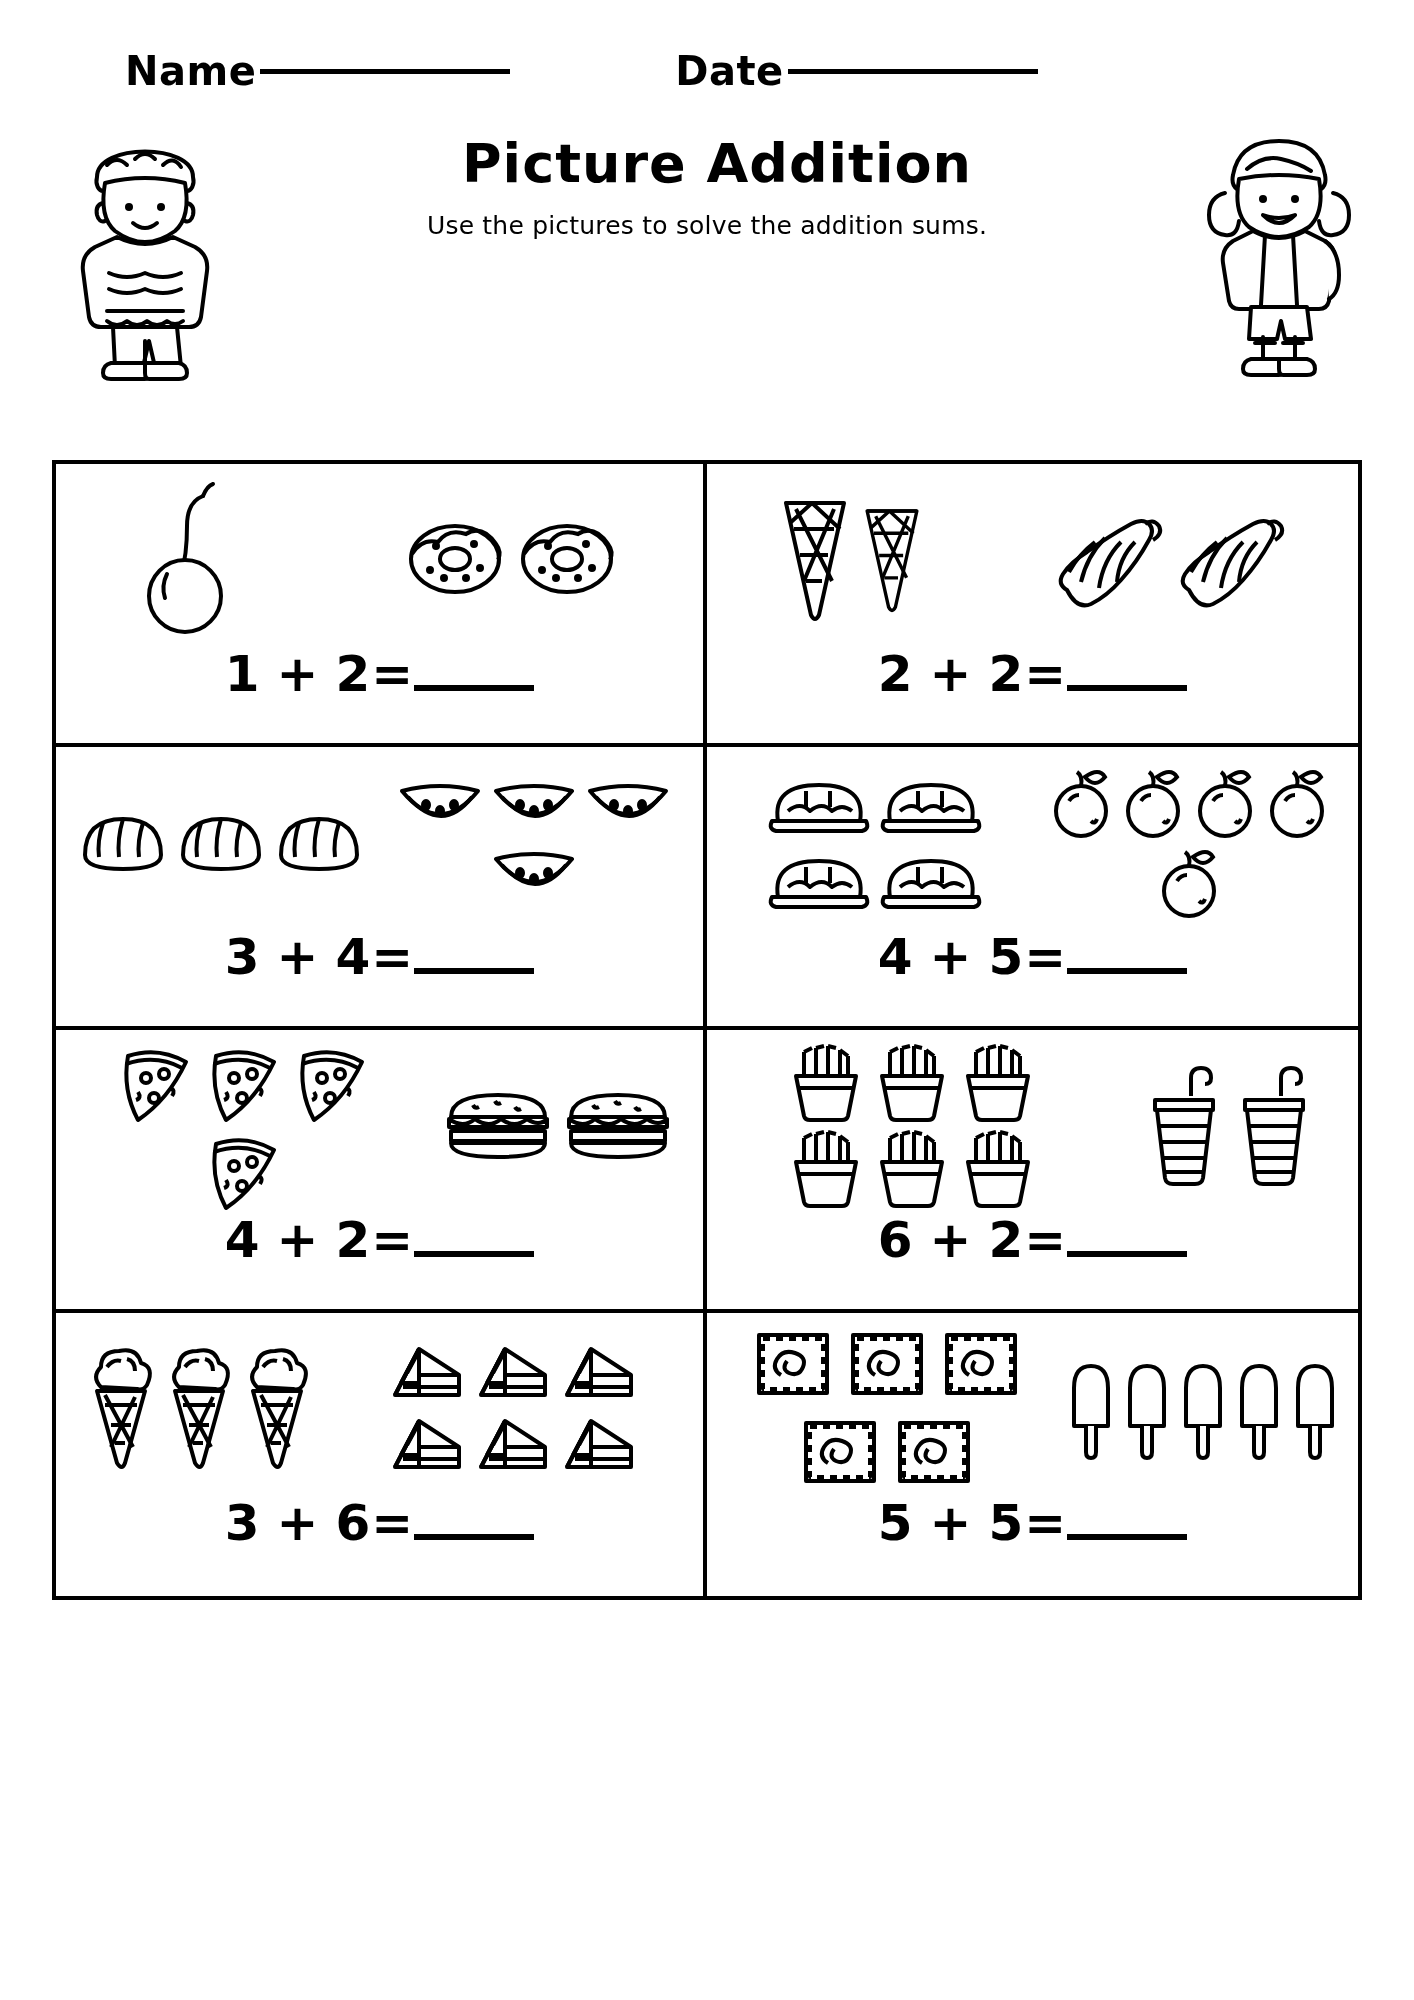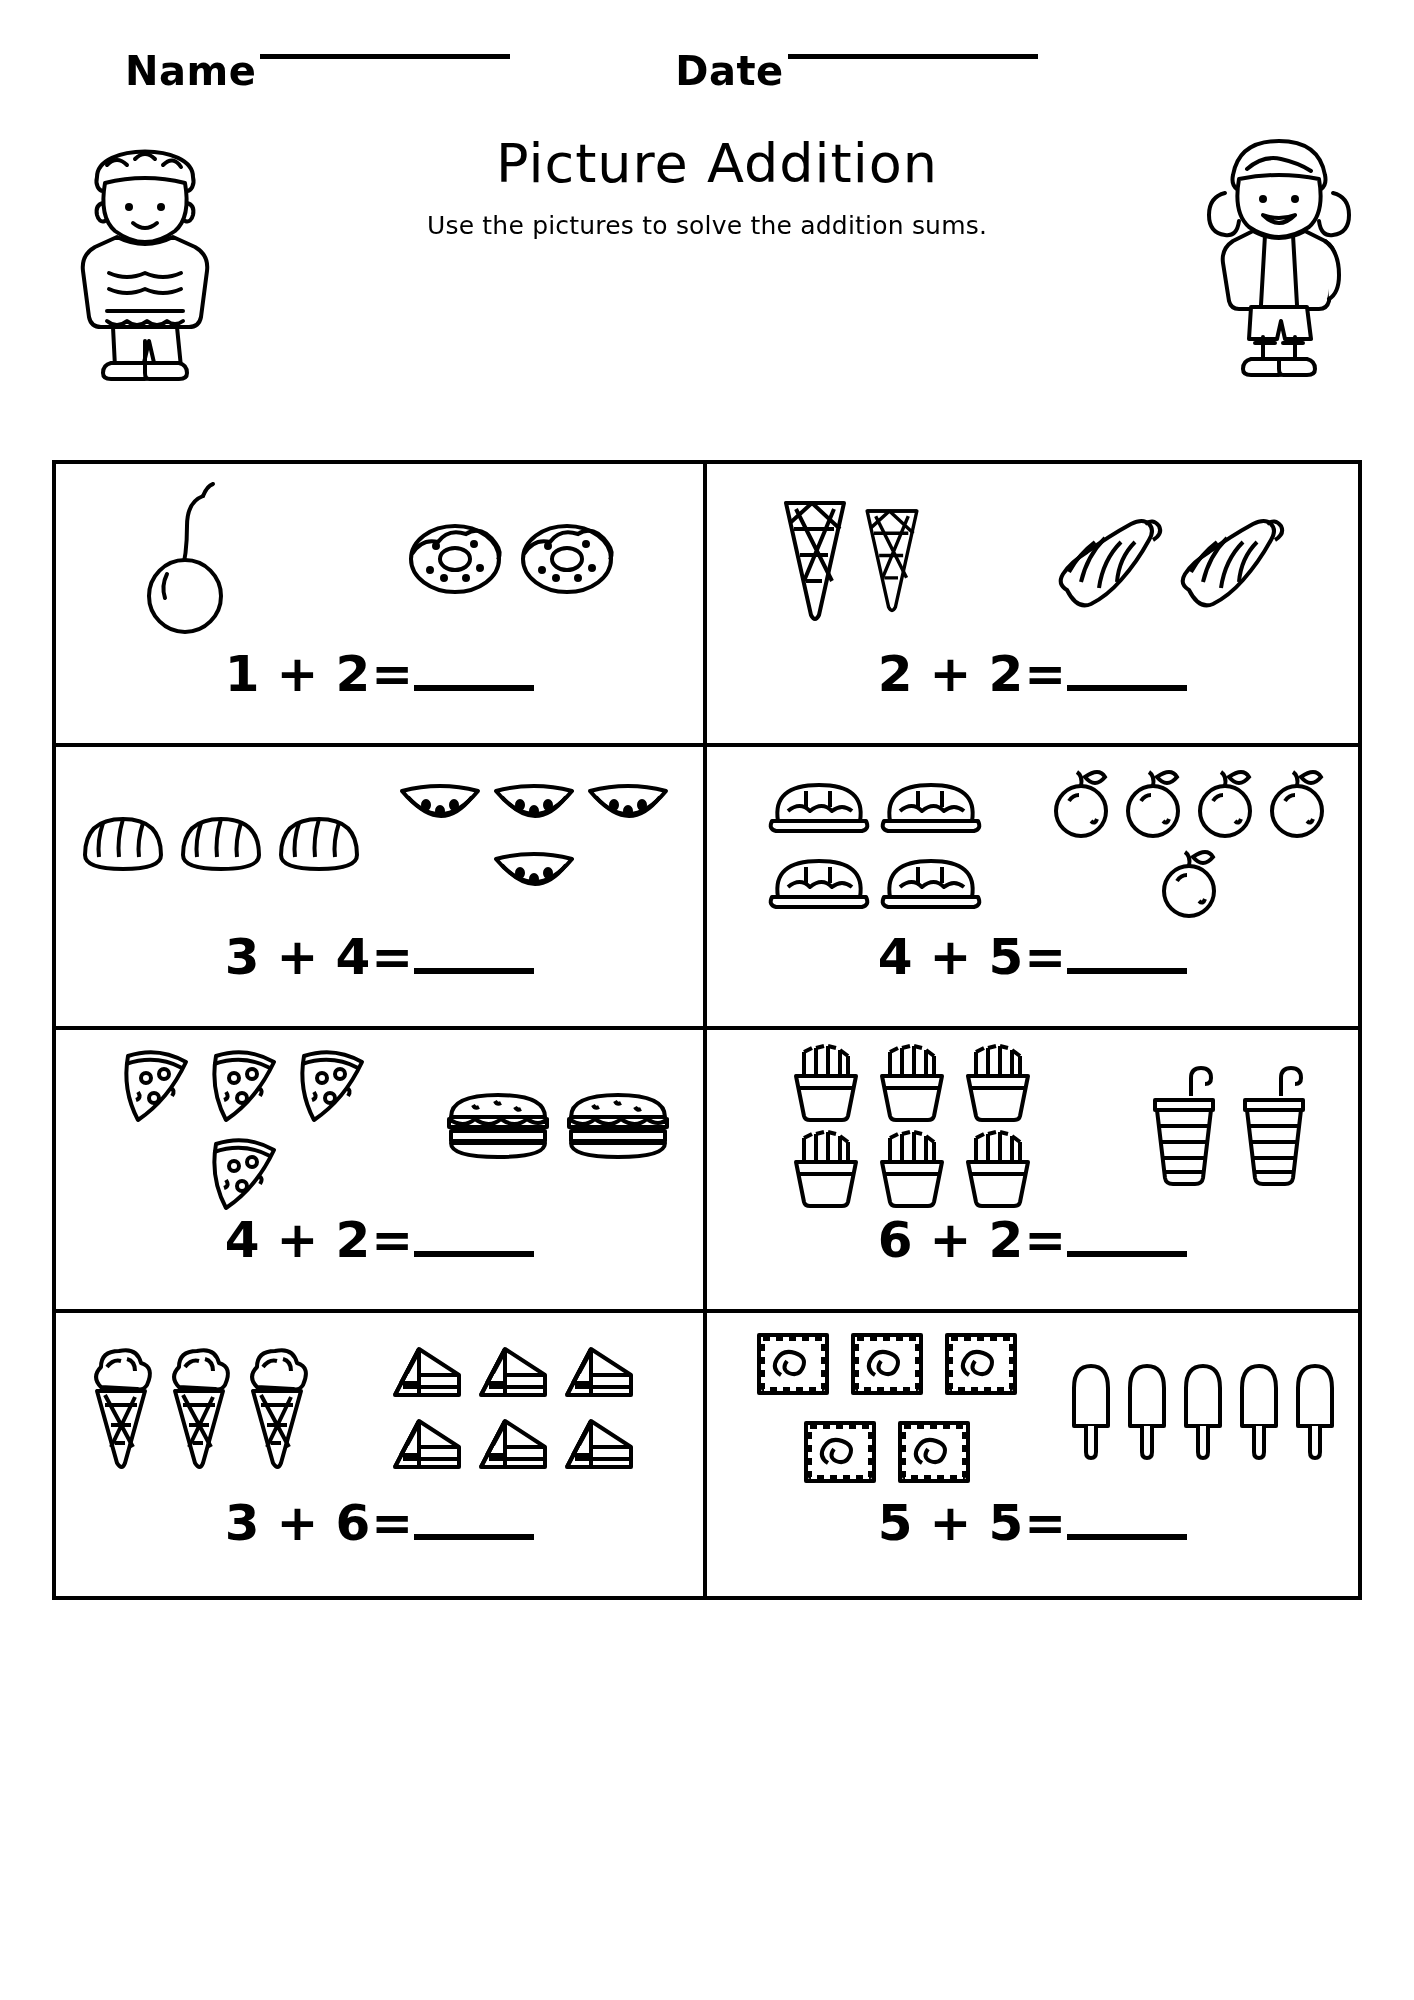--- a/index.html
+++ b/index.html
@@ -18,21 +18,21 @@
 
   
   .header-row {
     display: flex;
     align-items: flex-end;
     padding: 48px 40px 0 40px;
     gap: 60px;
   }
   .field {
     display: flex;
-    align-items: flex-start;
+    align-items: center;
     font-size: 40px;
     font-weight: bold;
     letter-spacing: 0.5px;
   }
   .field .label { white-space: pre; }
   .field .blank {
     display: inline-block;
     width: 250px;
     border-bottom: 5px solid #000;
     height: 6px;
@@ -44,21 +44,21 @@
 
   
   .title-block {
     text-align: center;
     margin-top: 38px;
     position: relative;
     z-index: 1;
   }
   .worksheet-title {
     font-size: 54px;
-    font-weight: normal;
+    font-weight: bold;
     letter-spacing: 1px;
     margin: 0;
     padding-left: 20px;
   }
   .worksheet-sub {
     font-size: 25px;
     margin-top: 16px;
     letter-spacing: 0.2px;
   }
 

